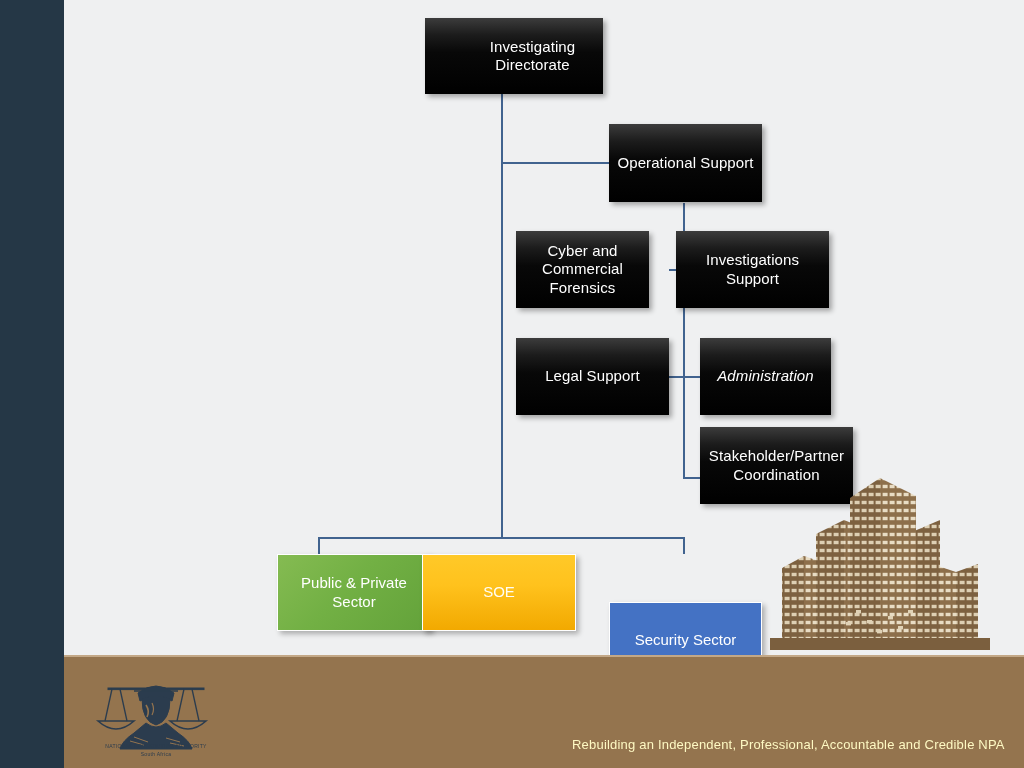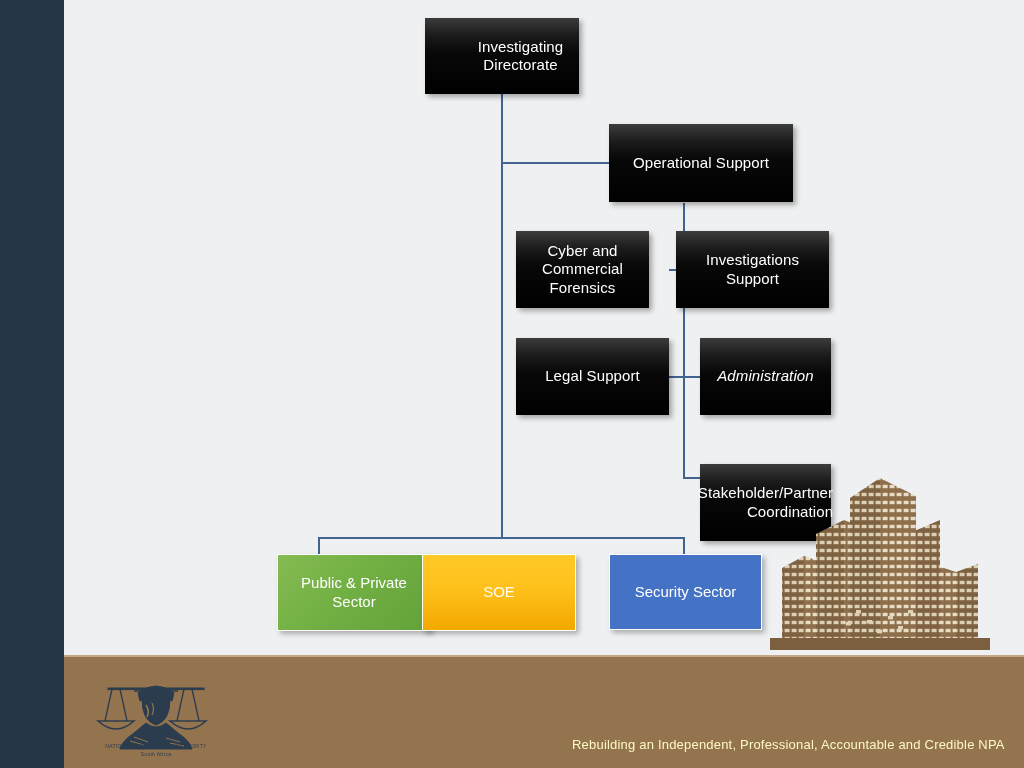--- a/index.html
+++ b/index.html
@@ -73,20 +73,21 @@
     box-shadow: 3px 3px 5px rgba(0,0,0,0.28);
     border: 1px solid #ffffff;
     font-size: 15px;
     color: #fffdf4;
   }
   .node.blue {
     background: #4472c4;
     box-shadow: 3px 3px 5px rgba(0,0,0,0.28);
     border: 1px solid #ffffff;
     font-size: 15px;
+    margin-top: 48px;
   }
 
   
   .footer {
     position: absolute;
     left: 64px; top: 655px;
     width: 960px; height: 113px;
     background: #94744e;
     border-top: 2px solid #c3a887;
   }
@@ -150,37 +151,37 @@
 
     <div class="line h" style="left:605px; top:376px; width:15px;"></div>
     <div class="line h" style="left:619px; top:376px; width:18px;"></div>
 
     <div class="line h" style="left:619px; top:477px; width:18px;"></div>
 
     <div class="line h" style="left:254px; top:537px; width:367px;"></div>
     <div class="line v" style="left:254px; top:537px; height:17px;"></div>
     <div class="line v" style="left:619px; top:537px; height:17px;"></div>
 
-    <div class="node dark" style="left:361px; top:18px; width:154px; height:76px;padding-left:45px;">Investigating
+    <div class="node dark" style="left:361px; top:18px; width:178px; height:76px;padding-left:45px;">Investigating
 Directorate</div>
 
-    <div class="node dark" style="left:545px; top:124px; width:184px; height:78px;">Operational Support</div>
+    <div class="node dark" style="left:545px; top:124px; width:153px; height:78px;">Operational Support</div>
 
     <div class="node dark" style="left:452px; top:231px; width:133px; height:77px;">Cyber and
 Commercial
 Forensics</div>
 
     <div class="node dark" style="left:612px; top:231px; width:153px; height:77px;">Investigations
 Support</div>
 
     <div class="node dark" style="left:452px; top:338px; width:153px; height:77px;">Legal Support</div>
 
     <div class="node dark" style="left:636px; top:338px; width:131px; height:77px;font-style:italic;">Administration</div>
 
-    <div class="node dark" style="left:636px; top:464px; width:131px; height:77px;text-align:right;">Stakeholder/Partner
+    <div class="node dark" style="left:636px; top:427px; width:153px; height:77px;">Stakeholder/Partner
 Coordination</div>
 
     <div class="node green" style="left:177px; top:554px; width:154px; height:77px;">Public &amp; Private
 Sector</div>
 
     <div class="node amber" style="left:358px; top:554px; width:154px; height:77px;">SOE</div>
 
     <div class="node blue" style="left:545px; top:554px; width:153px; height:76px;">Security Sector</div>
 
     <svg class="cityscape" viewBox="0 0 220 190" xmlns="http://www.w3.org/2000/svg" style="top:460px;">

